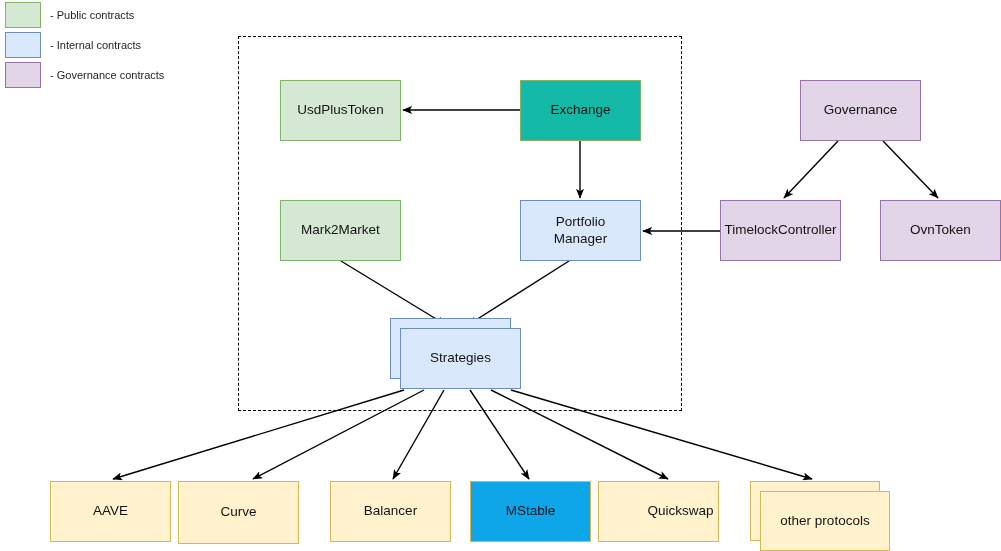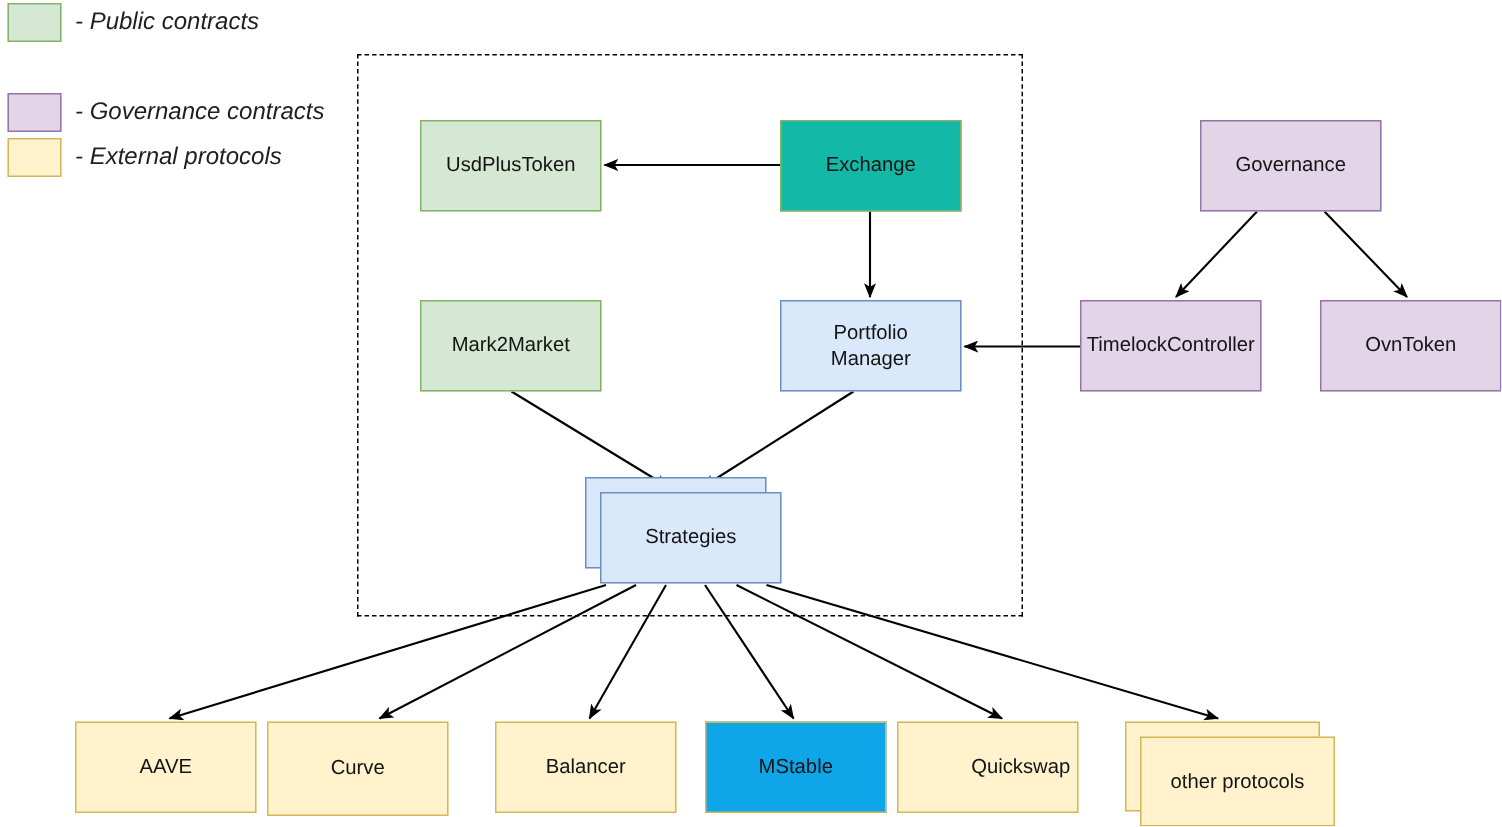--- a/index.html
+++ b/index.html
@@ -3,21 +3,21 @@
 <meta charset="utf-8">
 <style>
   html,body{margin:0;padding:0;background:#ffffff;}
   body{font-family:"Liberation Sans",sans-serif;}
   #stage{position:relative;width:1001px;height:551px;overflow:hidden;background:#fff;}
 
   
   #legend{position:absolute;left:0;top:0;width:230px;height:122px;}
   .legend-row{position:absolute;left:5px;height:26px;display:flex;align-items:center;}
   .legend-sw{width:36px;height:26px;box-sizing:border-box;border-width:1px;border-style:solid;}
-  .legend-txt{margin-left:9px;font-size:16px;color:#1f1f1f;white-space:nowrap;font-style:italic;}
+  .legend-txt{margin-left:9px;font-size:11px;color:#1f1f1f;white-space:nowrap;}
 
   
   #dashed-boundary{position:absolute;box-sizing:border-box;border:1.5px dashed #000;background:transparent;}
 
   
   .node{position:absolute;box-sizing:border-box;border-width:1px;border-style:solid;
         display:flex;align-items:center;justify-content:center;text-align:center;
         font-size:13.5px;color:#141414;line-height:1.25;}
   .node span{pointer-events:none;}
   .stack-back{position:absolute;box-sizing:border-box;border-width:1px;border-style:solid;}
@@ -28,27 +28,27 @@
 </head>
 <body>
 
 <div id="stage" style="width: 1001px; height: 551px; background: rgb(255, 255, 255);">
 
   <div id="legend">
       <div class="legend-row" style="top: 2px; left: 5px;">
         <div class="legend-sw" style="width: 36px; height: 26px; background: rgb(213, 232, 212); border-color: rgb(130, 179, 102);"></div>
         <div class="legend-txt">- Public contracts</div>
       </div>
+      <div class="legend-row" style="top: 32px; left: 5px;">
+        <div class="legend-sw" style="width: 36px; height: 26px; background: rgb(218, 232, 252); border-color: rgb(108, 142, 191);"></div>
+        <div class="legend-txt">- Internal contracts</div>
+      </div>
       <div class="legend-row" style="top: 62px; left: 5px;">
         <div class="legend-sw" style="width: 36px; height: 26px; background: rgb(225, 213, 231); border-color: rgb(150, 115, 166);"></div>
         <div class="legend-txt">- Governance contracts</div>
-      </div>
-      <div class="legend-row" style="top: 92px; left: 5px;">
-        <div class="legend-sw" style="width: 36px; height: 26px; background: rgb(255, 242, 204); border-color: rgb(214, 182, 86);"></div>
-        <div class="legend-txt">- External protocols</div>
       </div>
     </div>
 
   <div id="dashed-boundary" style="left: 238px; top: 36px; width: 444px; height: 375px; border-color: rgb(0, 0, 0);"></div>
 
   <svg id="edges" viewBox="0 0 1001 551" xmlns="http://www.w3.org/2000/svg">
     <defs>
       <marker id="arrowhead" markerWidth="10" markerHeight="8" refX="9.2" refY="4" orient="auto" markerUnits="userSpaceOnUse">
         <path d="M0,0 L10,4 L0,8 L2.4,4 z" fill="#000000"></path>
       </marker>

